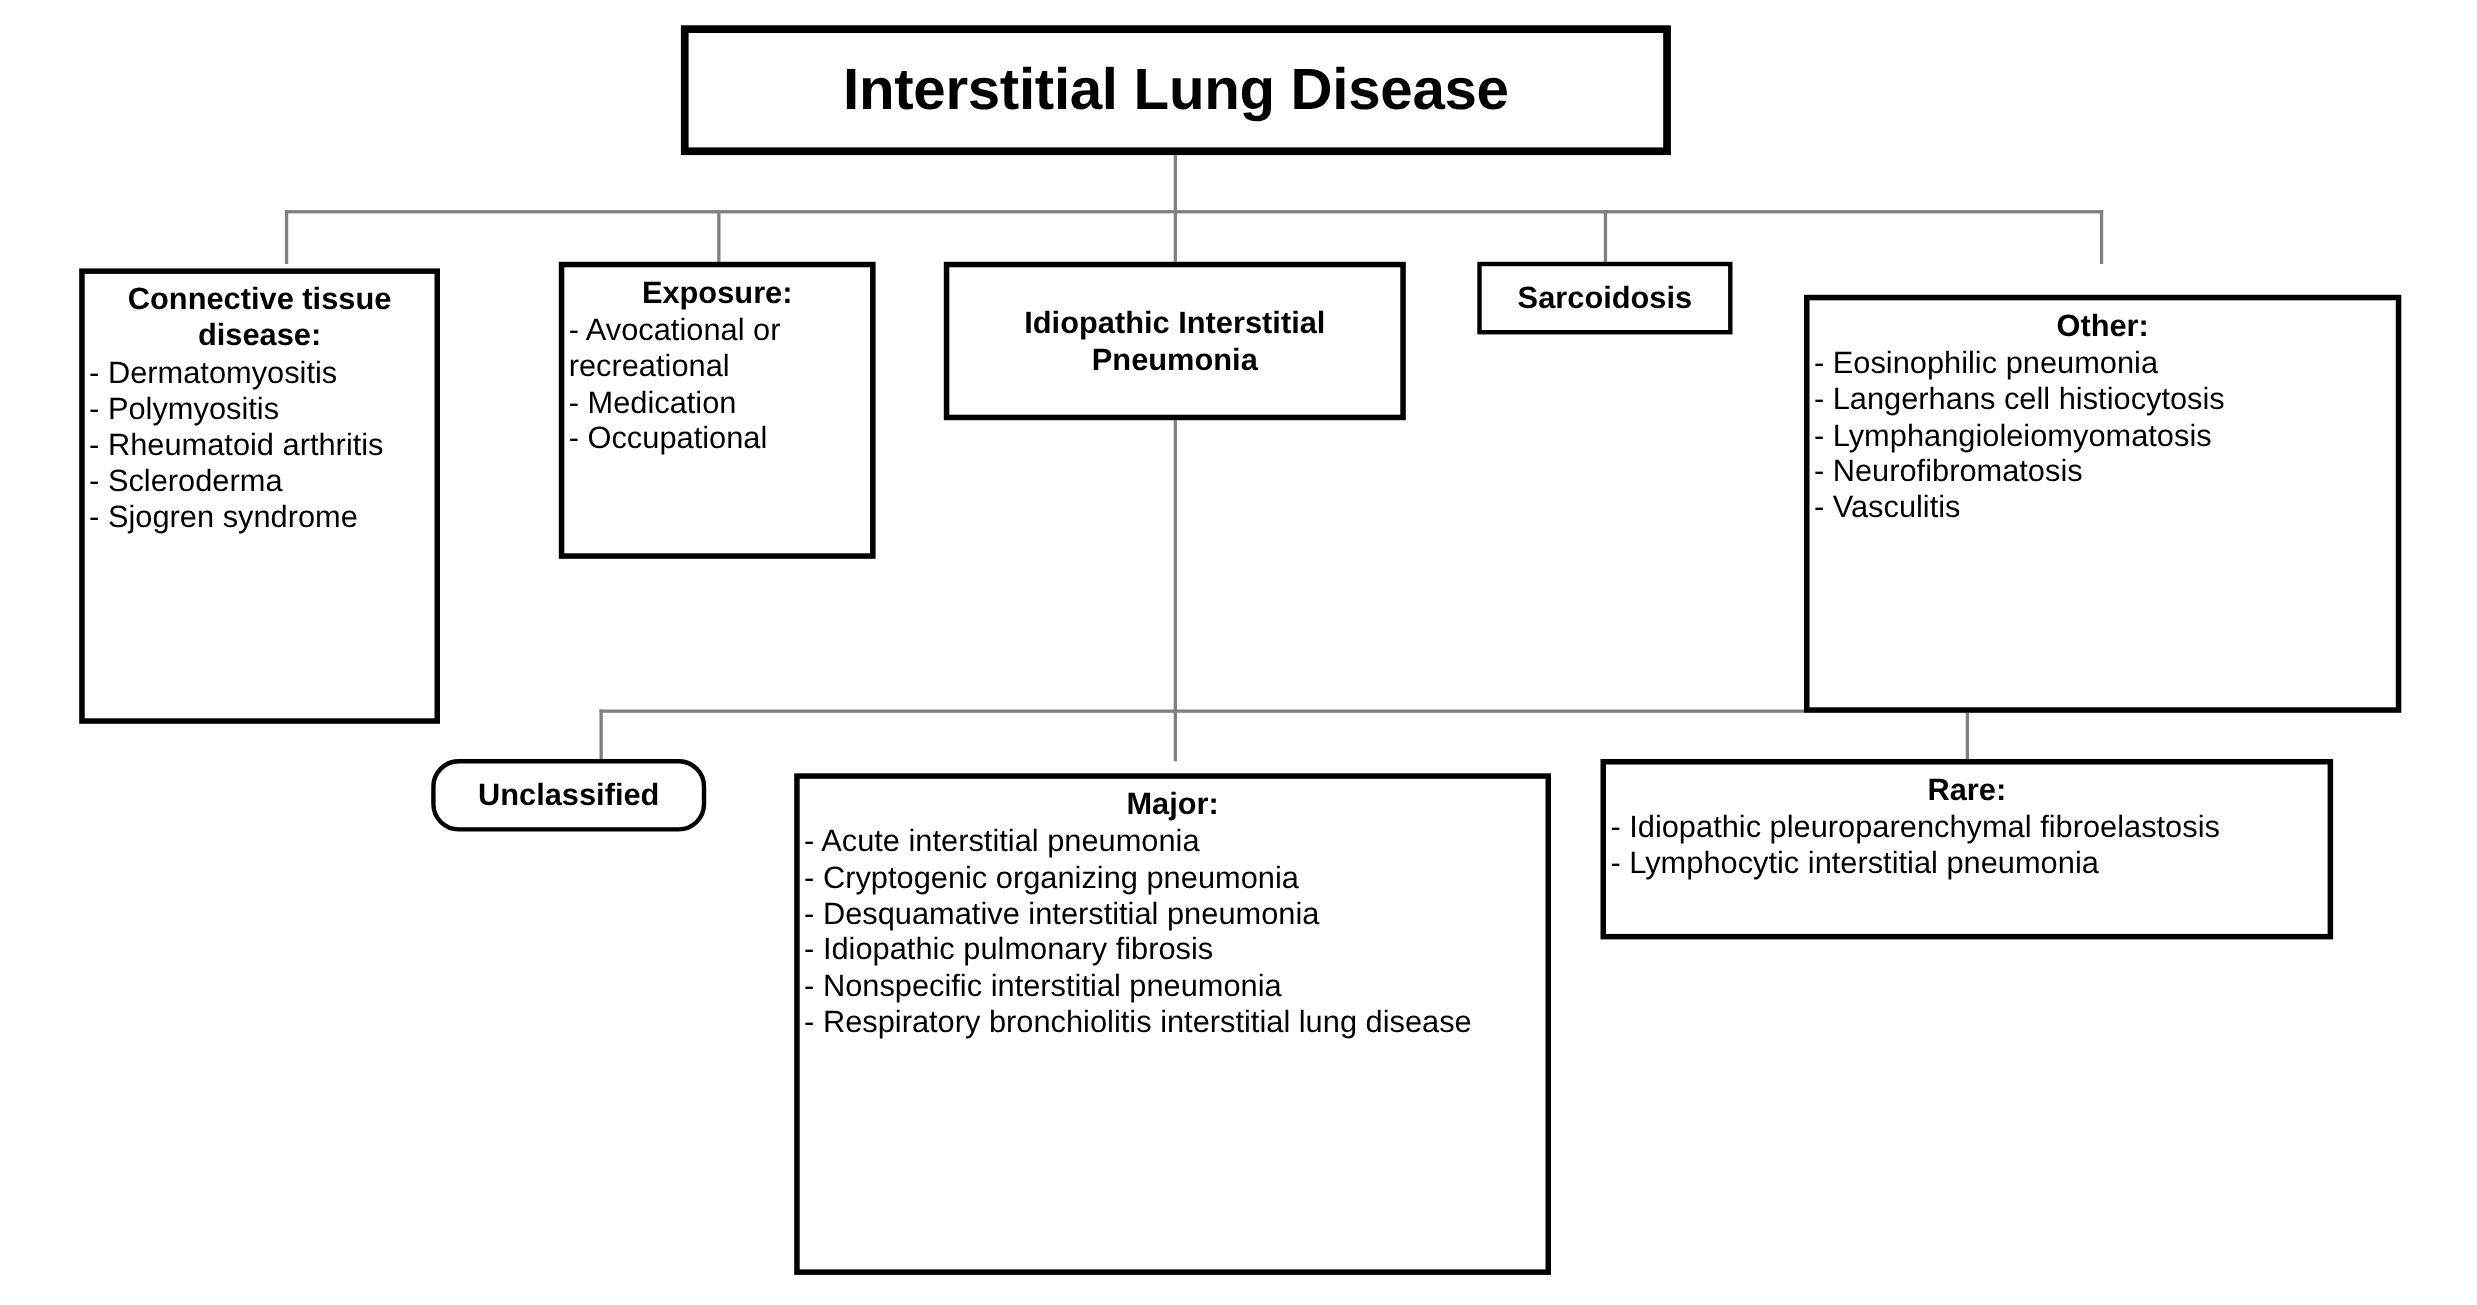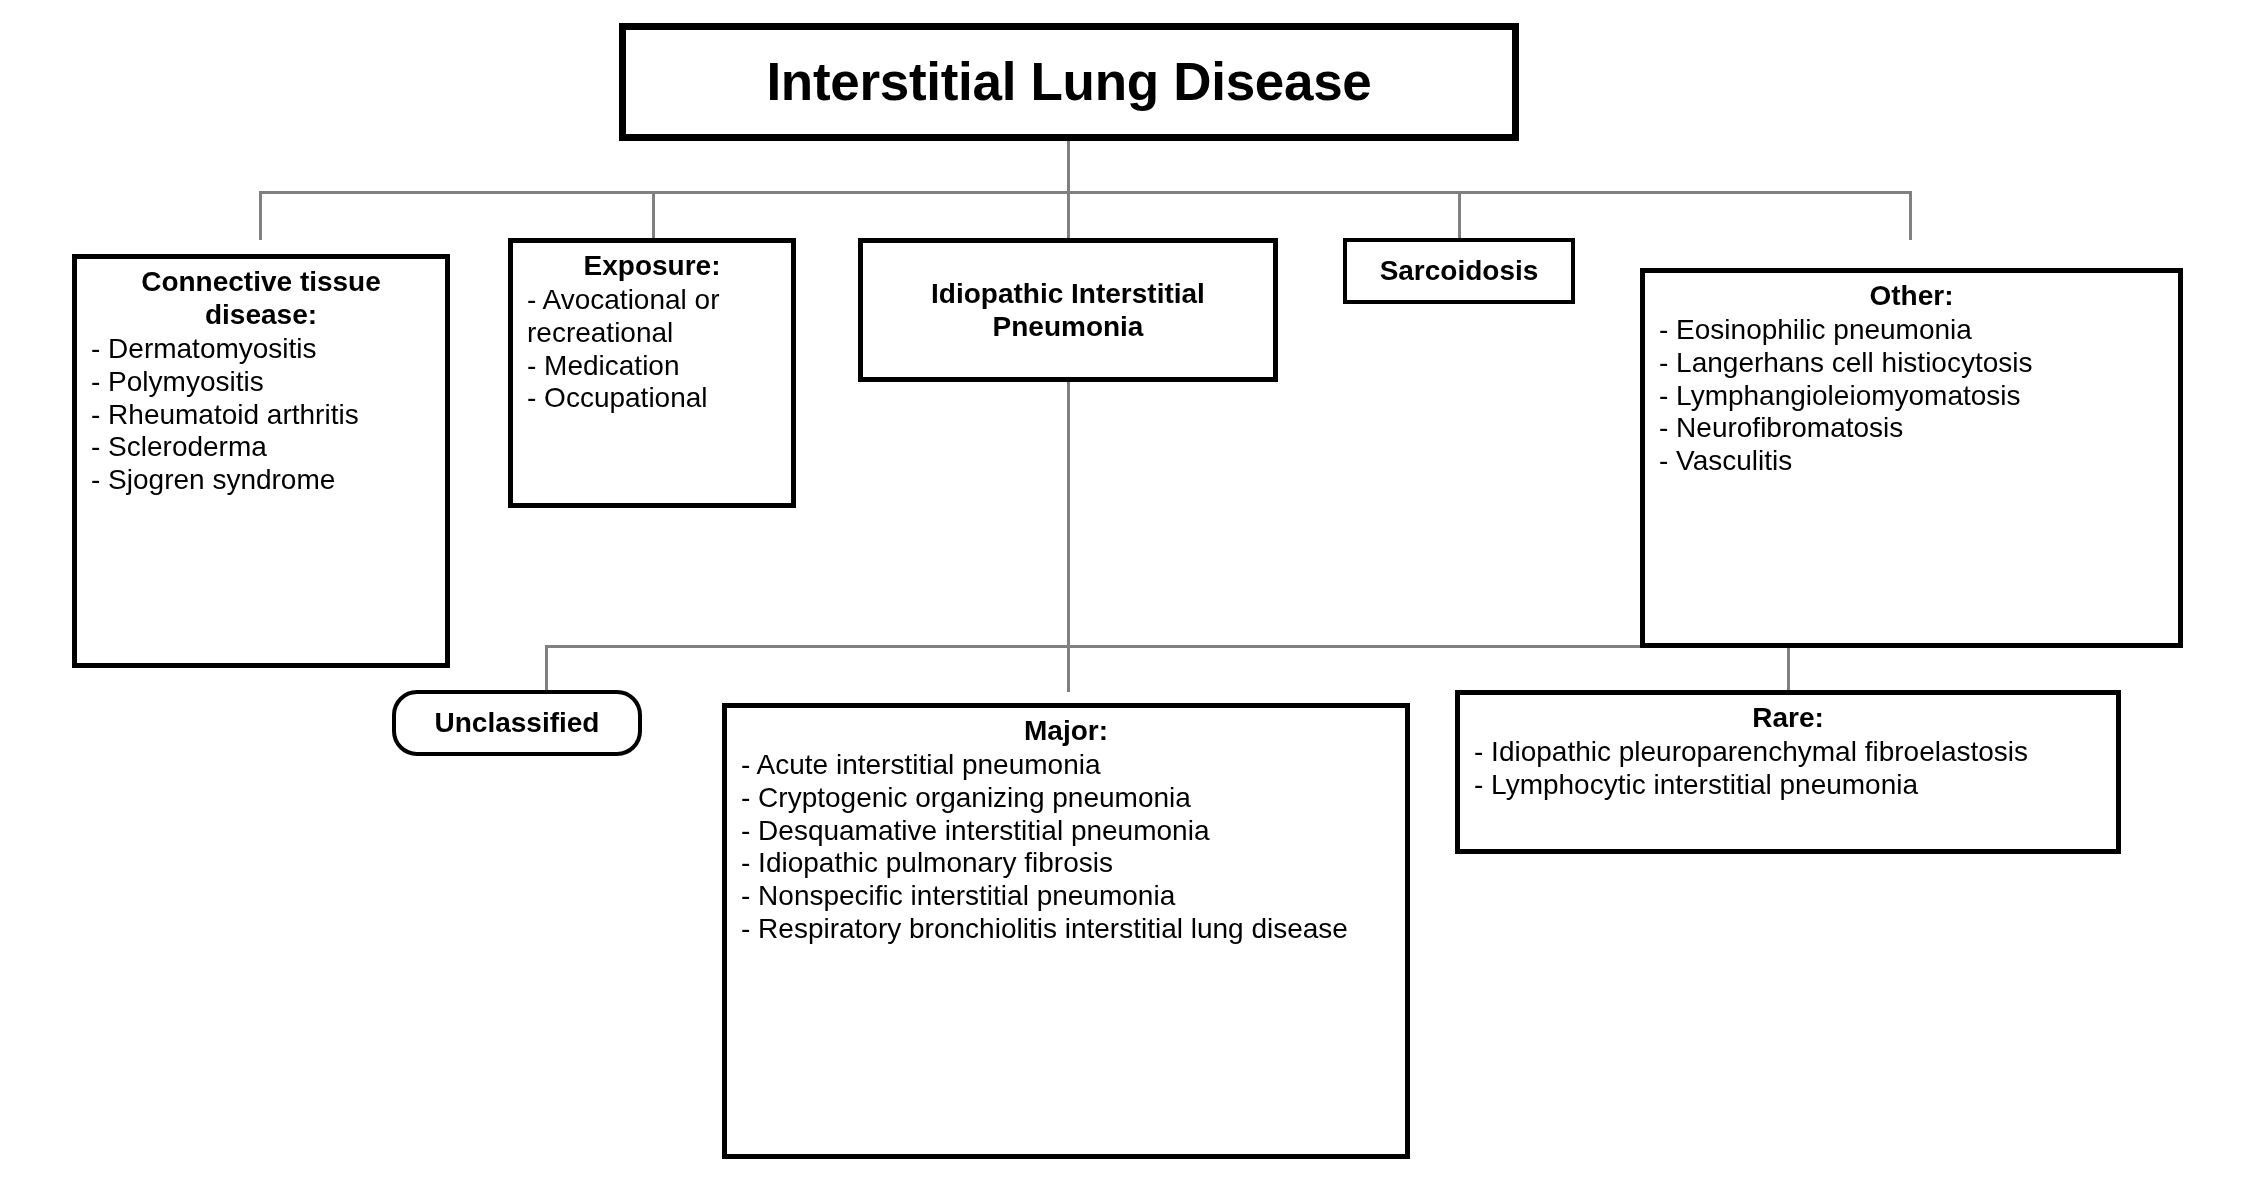--- a/index.html
+++ b/index.html
@@ -25,21 +25,21 @@
   }
   .line-h { height: 3px; }
   .line-v { width: 3px; }
 
   
   .node {
     position: absolute;
     box-sizing: border-box;
     background: #ffffff;
     border: 5px solid #000000;
-    padding: 6px 14px;
+    padding: 6px 4px;
   }
 
   .node-title {
     text-align: center;
     font-weight: bold;
     line-height: 1.18;
   }
   .node-items {
     margin: 0;
     padding: 0;
@@ -61,21 +61,21 @@
     display: flex;
     align-items: center;
     justify-content: center;
   }
   #node-root .node-title {
     font-size: 53px;
     letter-spacing: -0.3px;
   }
 
   
-  #node-ctd { left: 72px; top: 254px; width: 378px; height: 414px; }
+  #node-ctd { left: 72px; top: 244px; width: 328px; height: 414px; }
   #node-ctd .node-title { font-size: 28px; margin-bottom: 2px; }
   #node-ctd .node-items li { font-size: 28px; }
 
   
   #node-exposure { left: 508px; top: 238px; width: 288px; height: 270px; }
   #node-exposure .node-title { font-size: 28px; margin-bottom: 2px; }
   #node-exposure .node-items li { font-size: 28px; }
 
   
   #node-iip {

